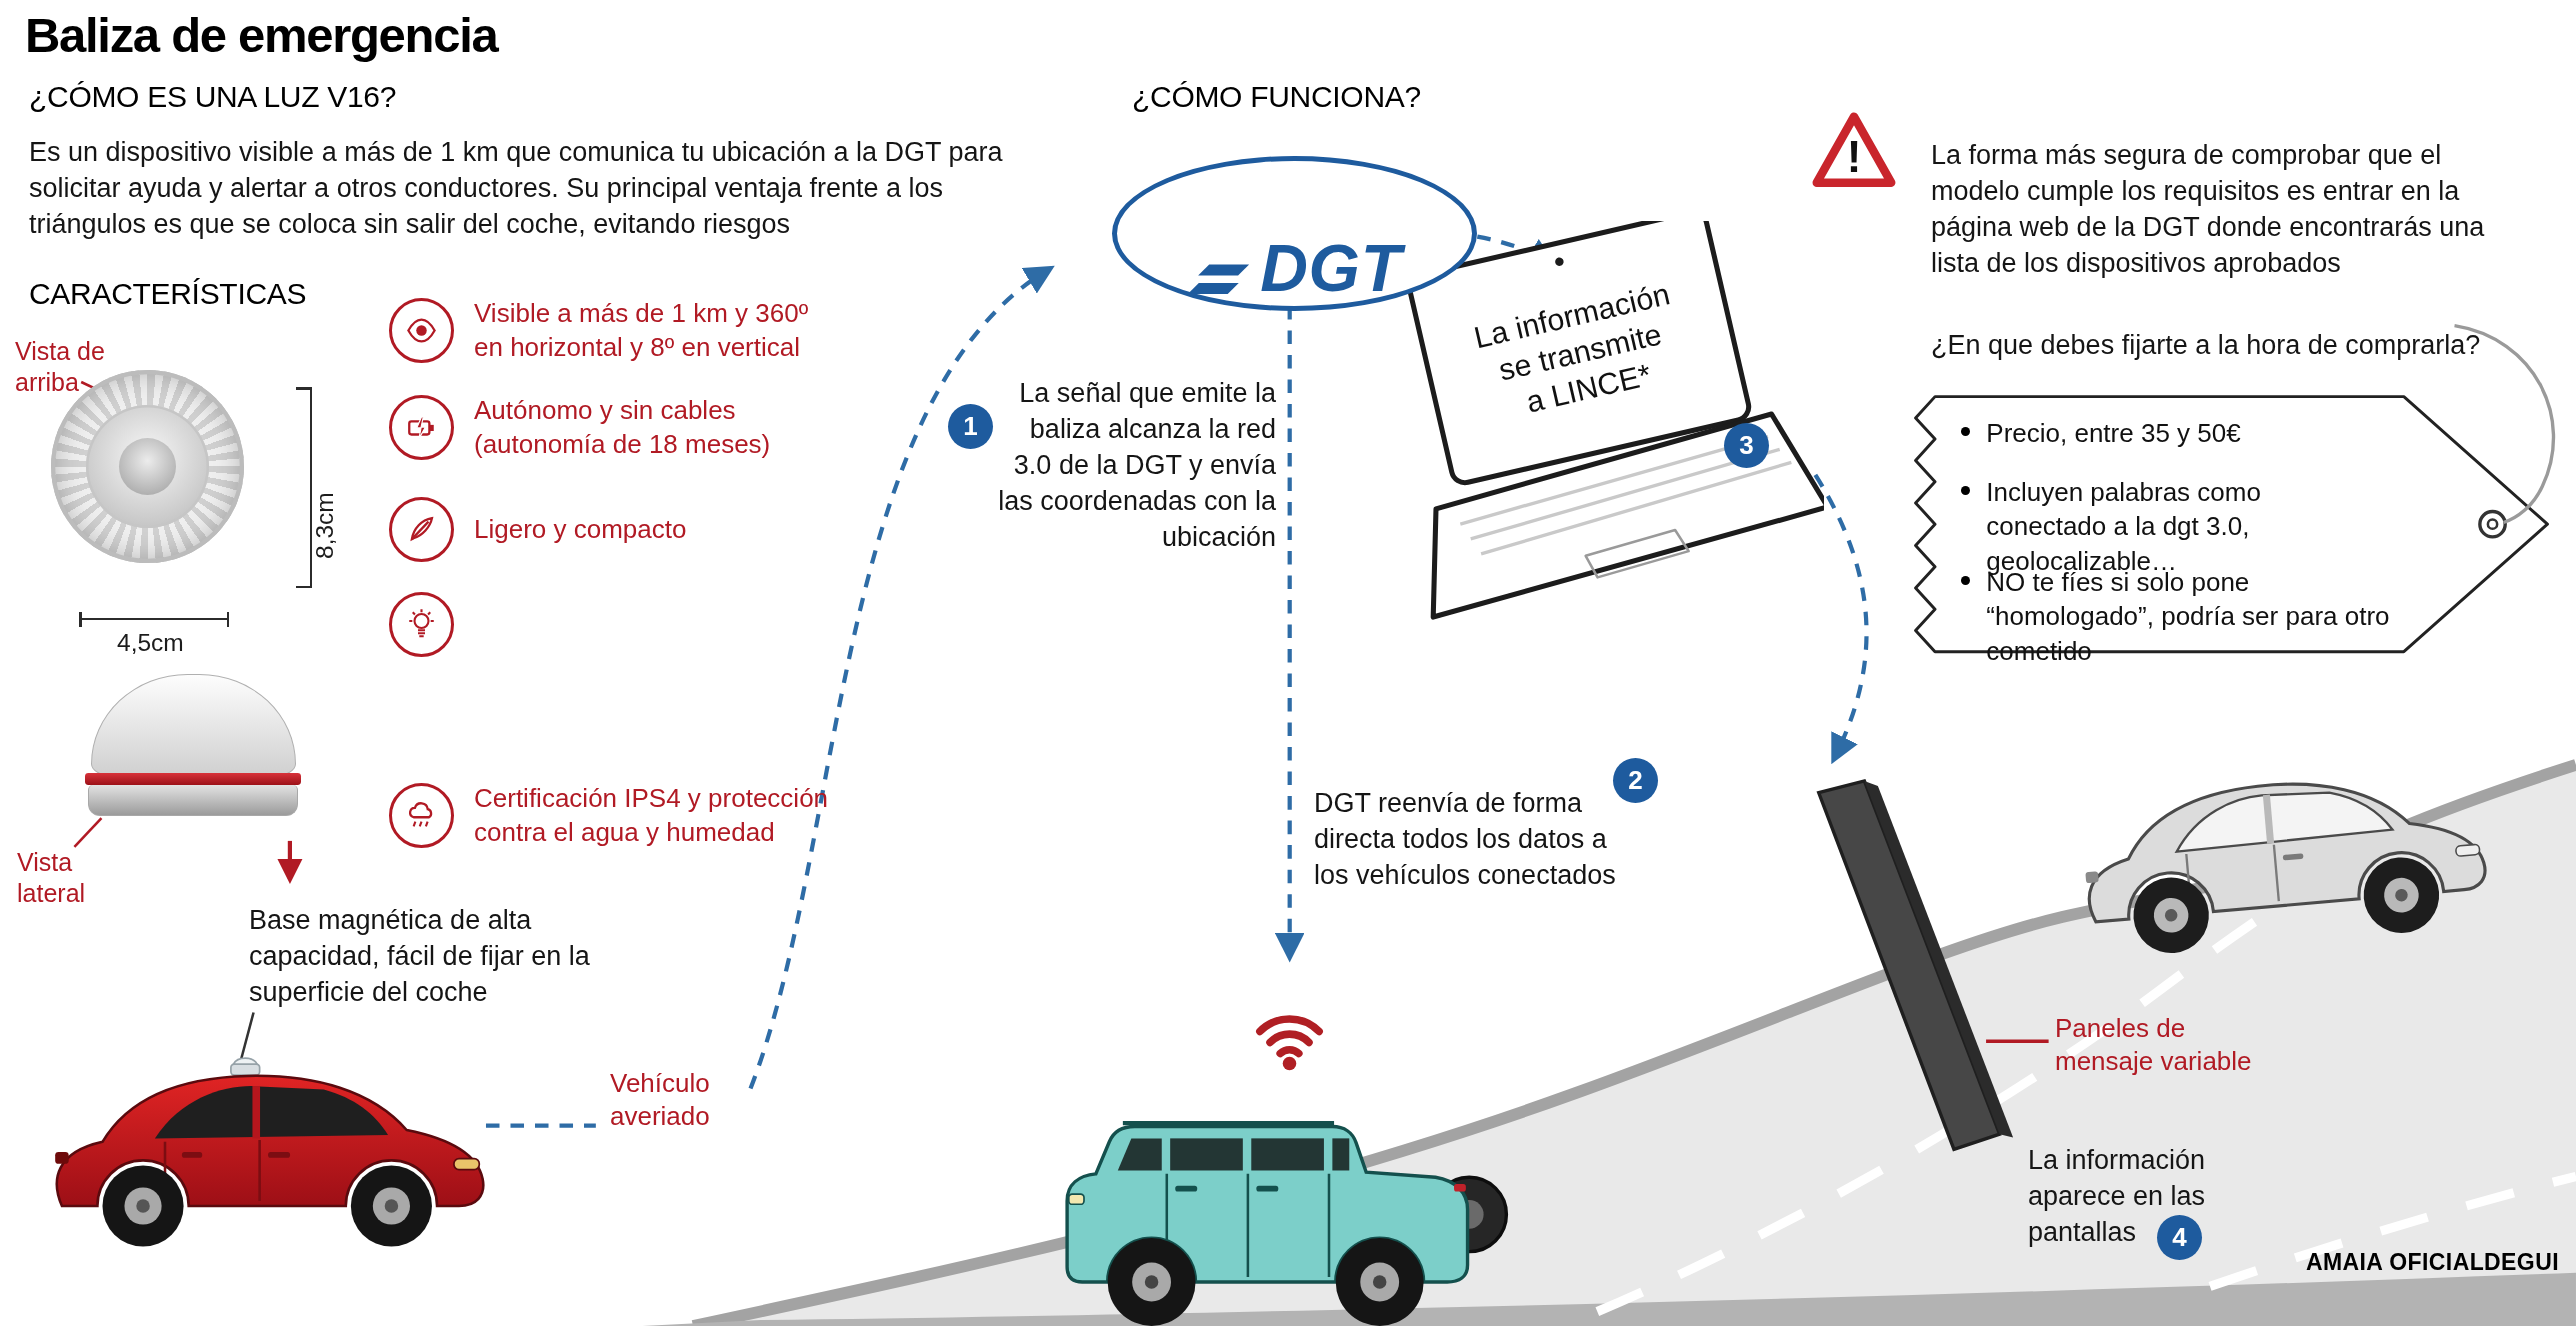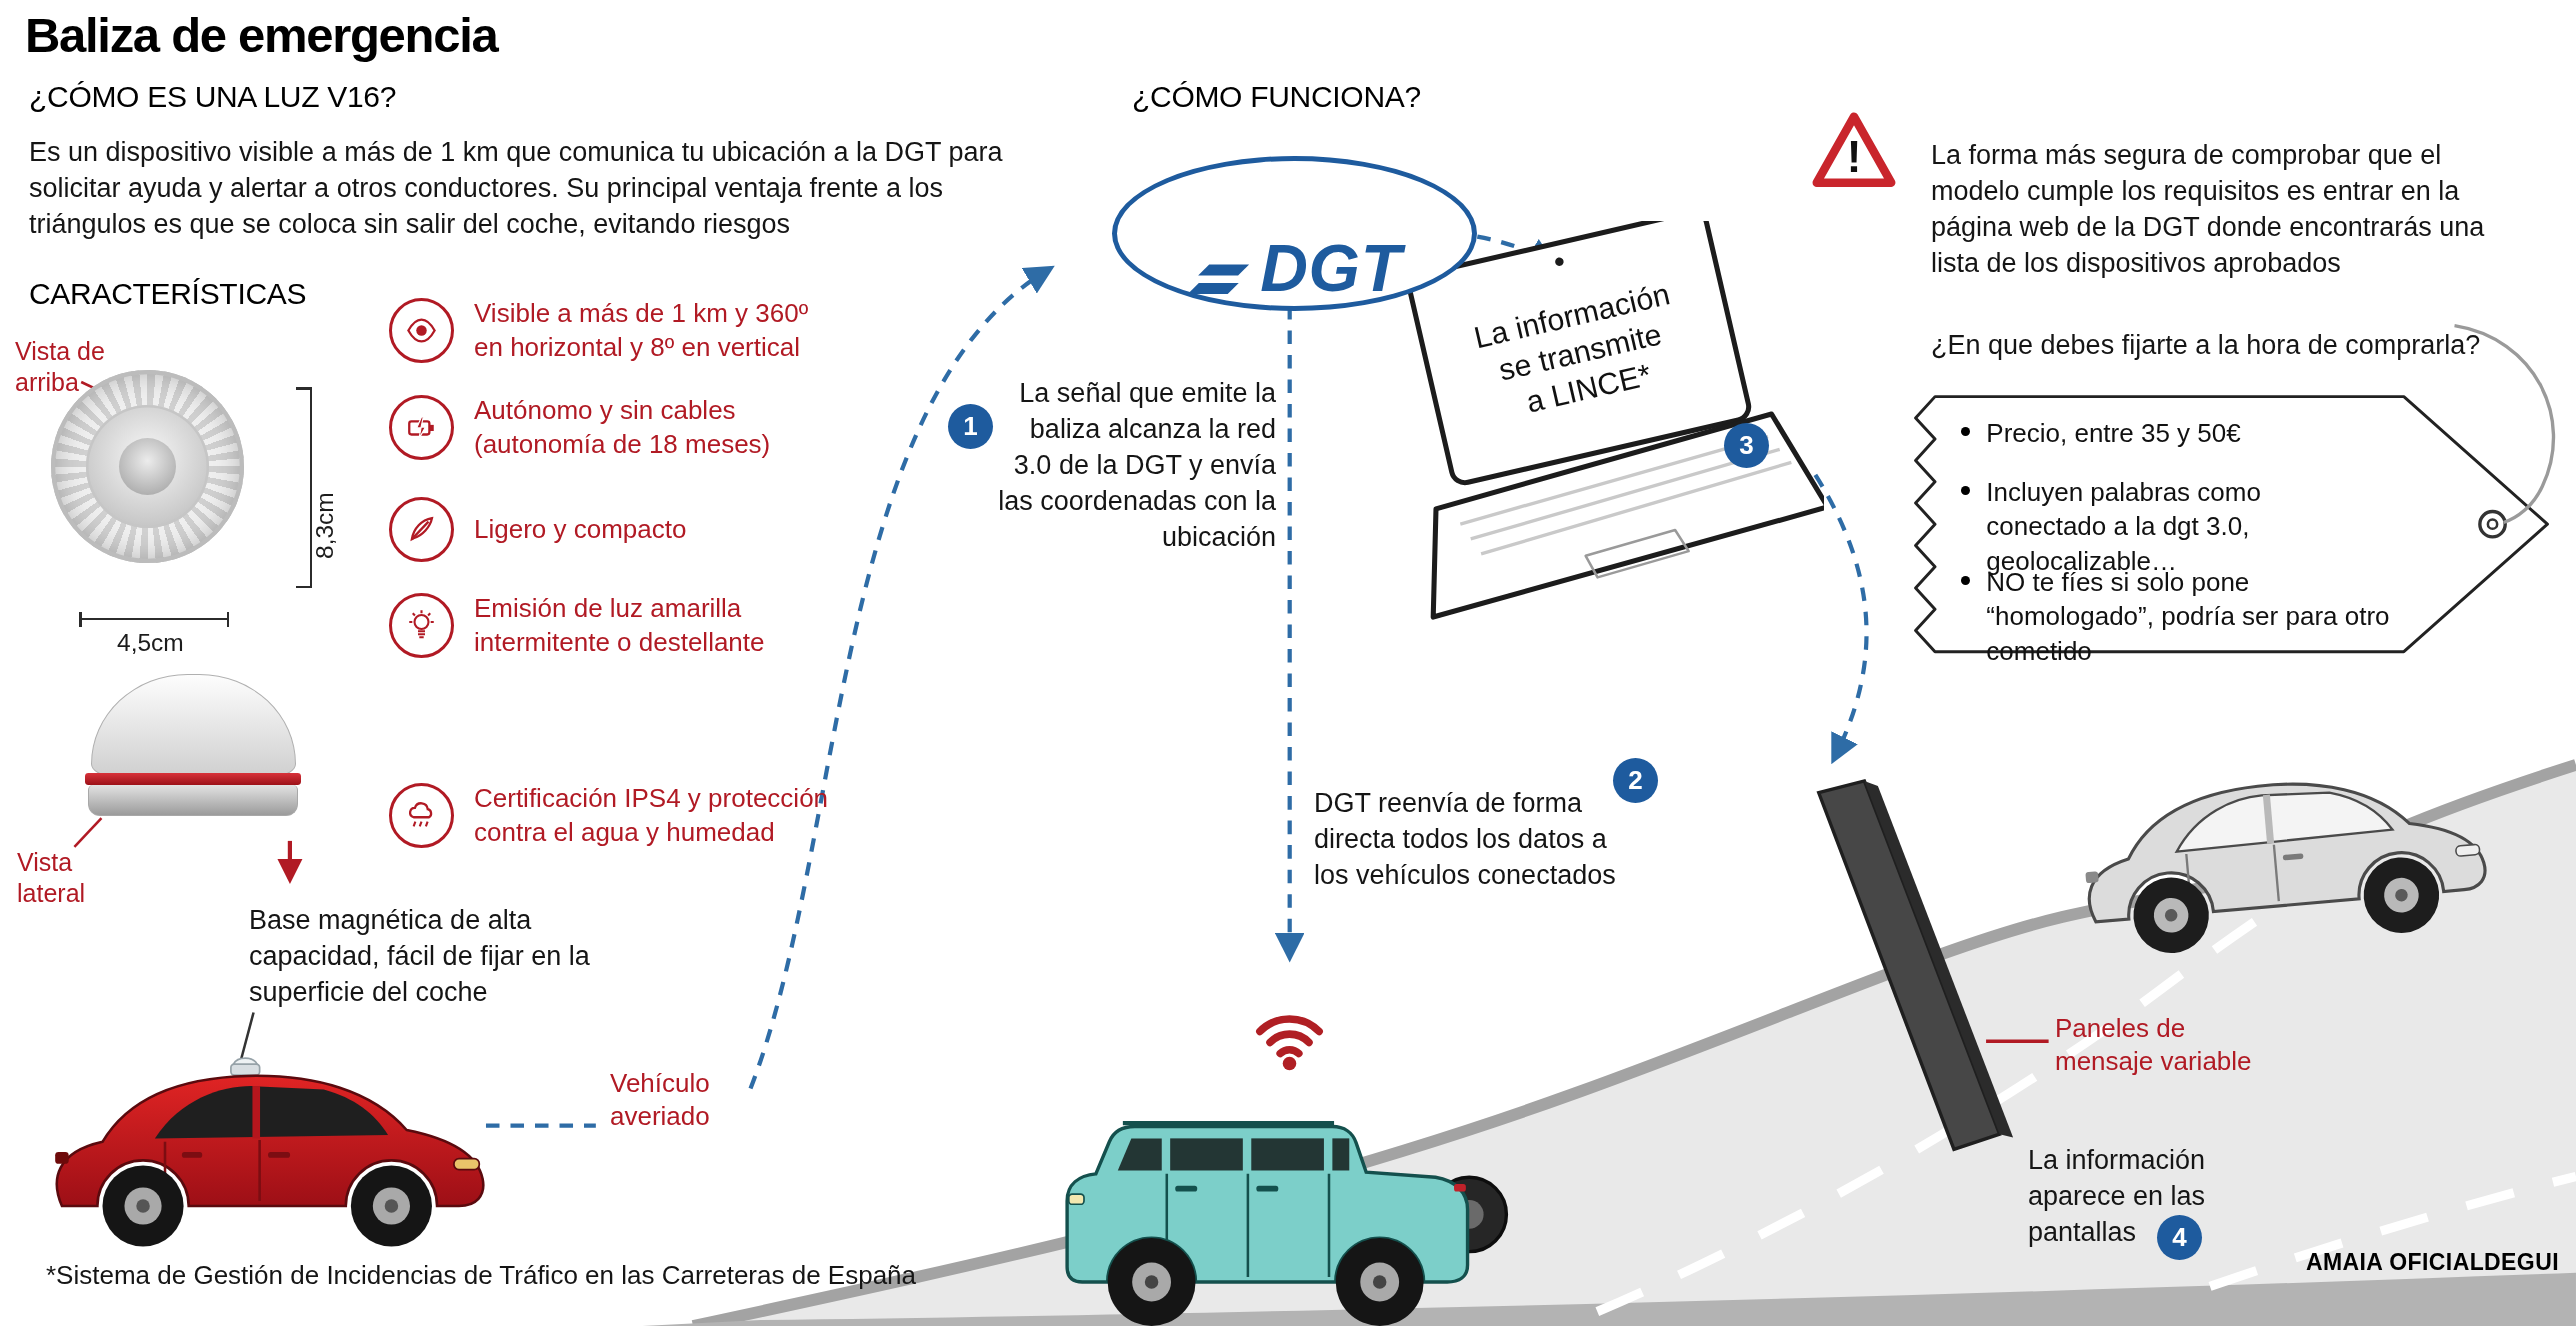--- a/index.html
+++ b/index.html
@@ -133,21 +133,20 @@
     <span class="ftxt" style="width:368px">Ligero y compacto</span>
   </div>
   <div class="feat" style="left:389px;top:592px">
     <span class="fico">
       <svg width="35" height="35" viewBox="0 0 40 40" fill="none" stroke="#b11a24" stroke-width="2.4">
         <circle cx="20" cy="16" r="8"></circle>
         <path d="M20,2.5 v3.5 M34,16 h-3.5 M6,16 h3.5 M30,6 l-2.5,2.5 M10,6 l2.5,2.5"></path>
         <path d="M16,26.5 h8 M16,30 h8 M17.5,33.5 h5"></path>
       </svg>
     </span>
-    <span class="ftxt" style="width:372px">Emisión de luz amarilla intermitente o destellante</span>
   </div>
   <div class="feat" style="left:389px;top:782px">
     <span class="fico">
       <svg width="35" height="35" viewBox="0 0 40 40" fill="none" stroke="#b11a24" stroke-width="2.6">
         <path d="M11,22 a5.5,5.5 0 0 1 1.5,-10.8 a7.5,7.5 0 0 1 14.6,1.6 a5,5 0 0 1 1.4,9.2 Z"></path>
         <path d="M13,27 l-2,5.5 M20,27 l-2,5.5 M27,27 l-2,5.5" stroke-width="2.4"></path>
       </svg>
     </span>
     <span class="ftxt" style="width:406px">Certificación IPS4 y protección contra el agua y humedad</span>
   </div>
@@ -277,16 +276,15 @@
     <circle cx="418" cy="232" r="48" fill="#1d1d1d"></circle>
       <circle cx="418" cy="232" r="22" fill="#b9b9b9"></circle>
       <circle cx="418" cy="232" r="8" fill="#5a5a5a"></circle>
   </svg>
 
   <div class="abs rlabel" style="left:2055px;top:1012px;width:216px;font-size:26px;z-index:5">Paneles de mensaje variable</div>
   <div class="abs txt" style="left:2028px;top:1143px;width:199px;z-index:5">La información aparece en las pantallas</div>
   <div class="num" style="left:2157px;top:1215px">4</div>
   <div class="abs credit" style="left:2306px;top:1249px;z-index:5">AMAIA OFICIALDEGUI</div>
 
-  <div class="abs txt" style="left:46px;top:1258px;font-size:26px;white-space:nowrap;z-index:5">*Sistema de Gestión de Incidencias de Tráfico en las Carreteras de España</div>
 
 </div>
 
 
 </body></html>

